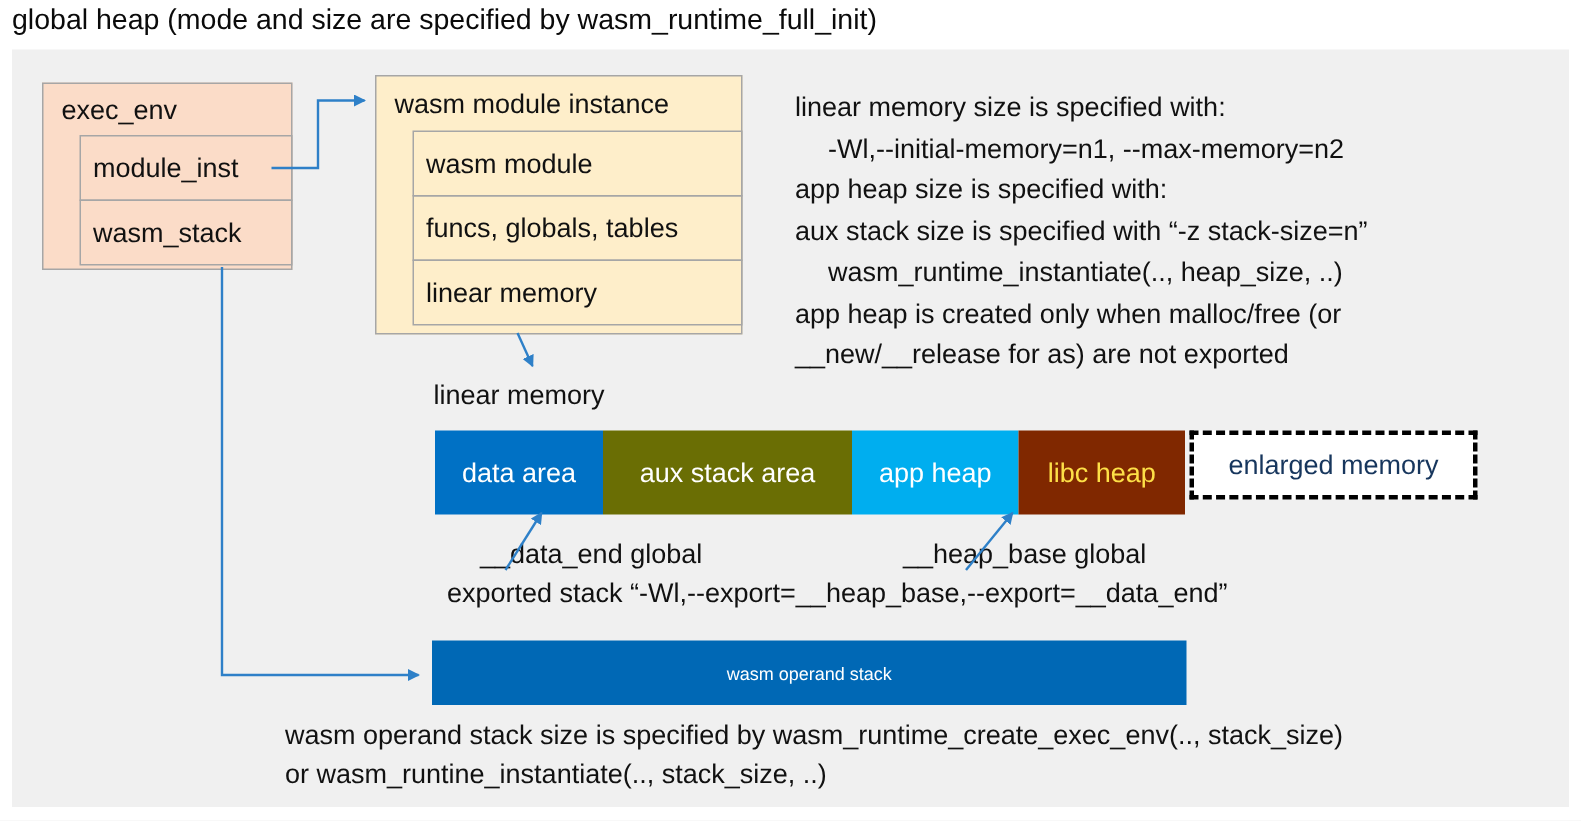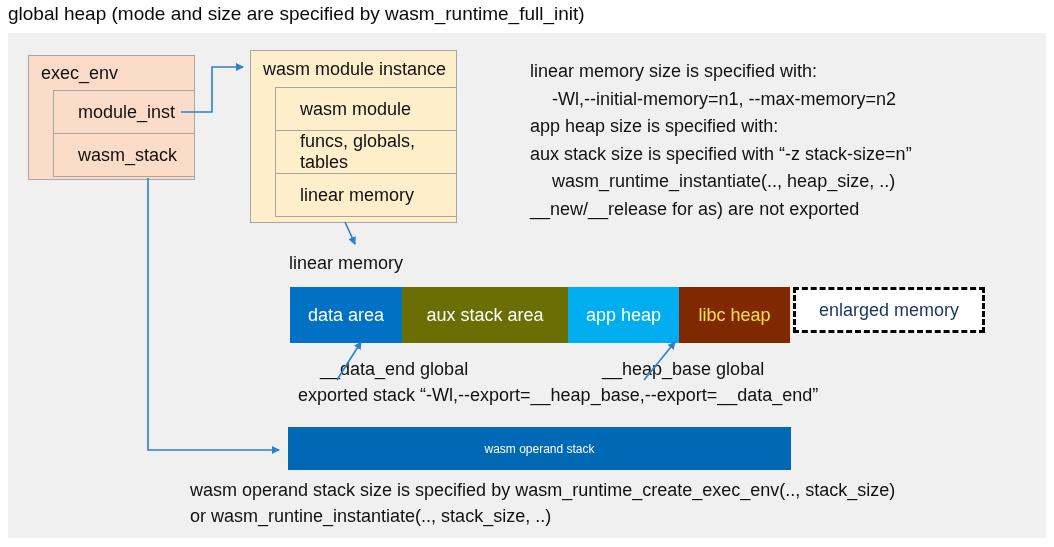--- a/index.html
+++ b/index.html
@@ -19,21 +19,21 @@
   .nest-box {
     position:absolute; border:1px solid #a6a6a6; box-sizing:border-box;
     font-size:18px; z-index:2;
   }
   .peach { background:#fbdcc8; }
   .cream { background:#feeeca; }
   .nest-header { height:35px; display:flex; align-items:center; padding-left:12px; }
   .nest-row {
     height:44px; margin-left:24px; margin-top:-1px; margin-right:-1px;
     border:1px solid #a6a6a6; background:inherit; box-sizing:border-box;
-    display:flex; align-items:center; padding-left:24px;
+    display:flex; align-items:center; padding-left:8px;
   }
   
   #notes-right { left:530px; top:58px; width:505px; font-size:18px; line-height:27.5px; }
   #notes-right .indent { padding-left:22px; }
   
   #lm-label { left:289px; top:253px; font-size:18px; }
   #lm-bar { left:290px; top:287px; display:flex; align-items:flex-start; z-index:2; }
   .seg {
     height:56px; display:flex; align-items:center; justify-content:center;
     color:#ffffff; font-size:18px; box-sizing:border-box; white-space:nowrap;
@@ -67,35 +67,36 @@
 <div class="abs" id="panel"></div>
 
 <div class="nest-box peach" style="left:28px; top:55px; width:167px; height:125px;">
   <div class="nest-header">exec_env</div>
   <div>
     <div class="nest-row">module_inst</div>
     <div class="nest-row">wasm_stack</div>
   </div>
 </div>
 
-<div class="nest-box cream" style="left:250px; top:50px; width:207px; height:173px;">
+<div class="nest-box cream" style="left:250px; top:50px; width:245px; height:173px;">
   <div class="nest-header" style="height:37px;">wasm module instance</div>
   <div>
     <div class="nest-row">wasm module</div>
     <div class="nest-row">funcs, globals, tables</div>
     <div class="nest-row">linear memory</div>
   </div>
 </div>
 
 <div class="abs" id="notes-right">
   <div>linear memory size is specified with:</div>
   <div class="indent">-Wl,--initial-memory=n1, --max-memory=n2</div>
   <div>app heap size is specified with:</div>
   <div>aux stack size is specified with “-z stack-size=n”</div>
   <div class="indent">wasm_runtime_instantiate(.., heap_size, ..)</div>
+  <div>app heap is created only when malloc/free (or</div>
   <div>__new/__release for as) are not exported</div>
 </div>
 
 <div class="abs" id="lm-label">linear memory</div>
 
 <div class="abs" id="lm-bar">
   <div class="seg" style="width: 112px; background: rgb(0, 113, 197); color: rgb(255, 255, 255);">data area</div>
   <div class="seg" style="width: 166px; background: rgb(106, 110, 4); color: rgb(255, 255, 255);">aux stack area</div>
   <div class="seg" style="width: 111px; background: rgb(0, 174, 239); color: rgb(255, 255, 255);">app heap</div>
   <div class="seg" style="width: 111px; background: rgb(128, 40, 0); color: #fde047;">libc heap</div>

